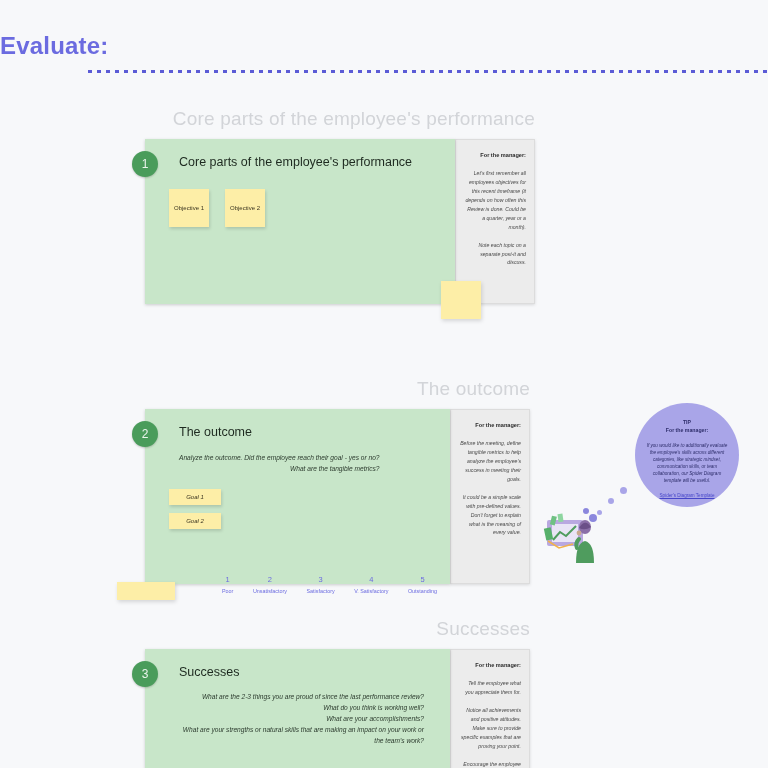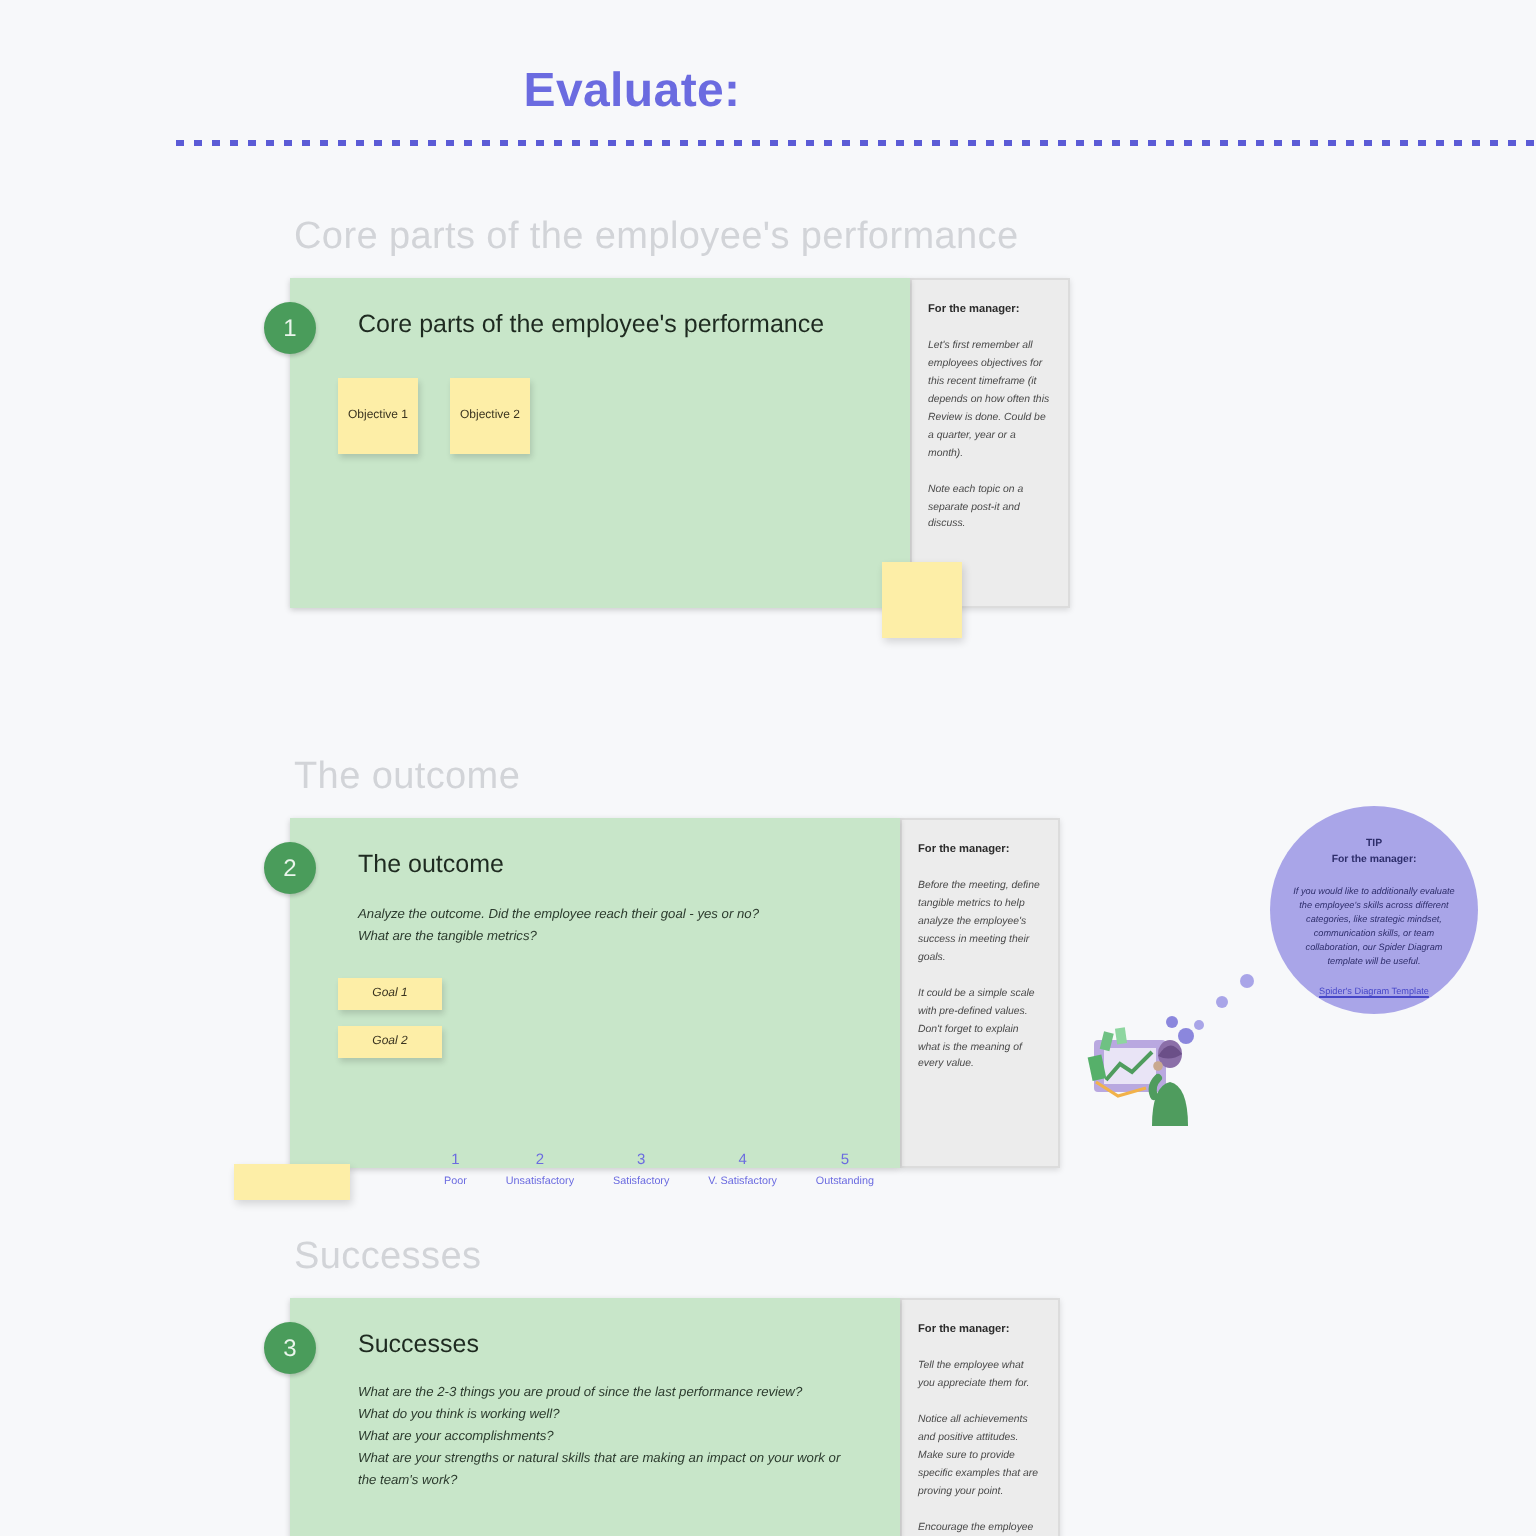--- a/index.html
+++ b/index.html
@@ -7,31 +7,30 @@
     width: 768px; height: 768px;
     background: #f7f8fa;
     font-family: "Liberation Sans", sans-serif;
     overflow: hidden;
   }
   .page { position: relative; width: 768px; height: 768px; }
 
   
   .header-title {
     position: absolute; left: 0; top: 32px; width: 632px;
-    text-align: center;
     font-size: 24px; font-weight: bold; letter-spacing: .2px;
     color: #6b6be0;
   }
   .divider {
     position: absolute; left: 88px; top: 70px; width: 690px; height: 3px;
     background-image: repeating-linear-gradient(to right, #5b5bd6 0 4px, rgba(0,0,0,0) 4px 9px);
   }
 
   
-  .section { position: absolute; }
+  .section { position: absolute; text-align: right; }
   .section-heading {
     font-size: 19px; color: #d2d4d8; font-weight: normal;
     letter-spacing: .2px; margin-bottom: 9px; padding-left: 2px;
   }
   .card-wrap { position: relative; display: flex; align-items: stretch; }
   .card-green {
     background: #c8e6c9;
     box-shadow: 0 1px 3px rgba(0,0,0,.18);
     position: relative;
   }

